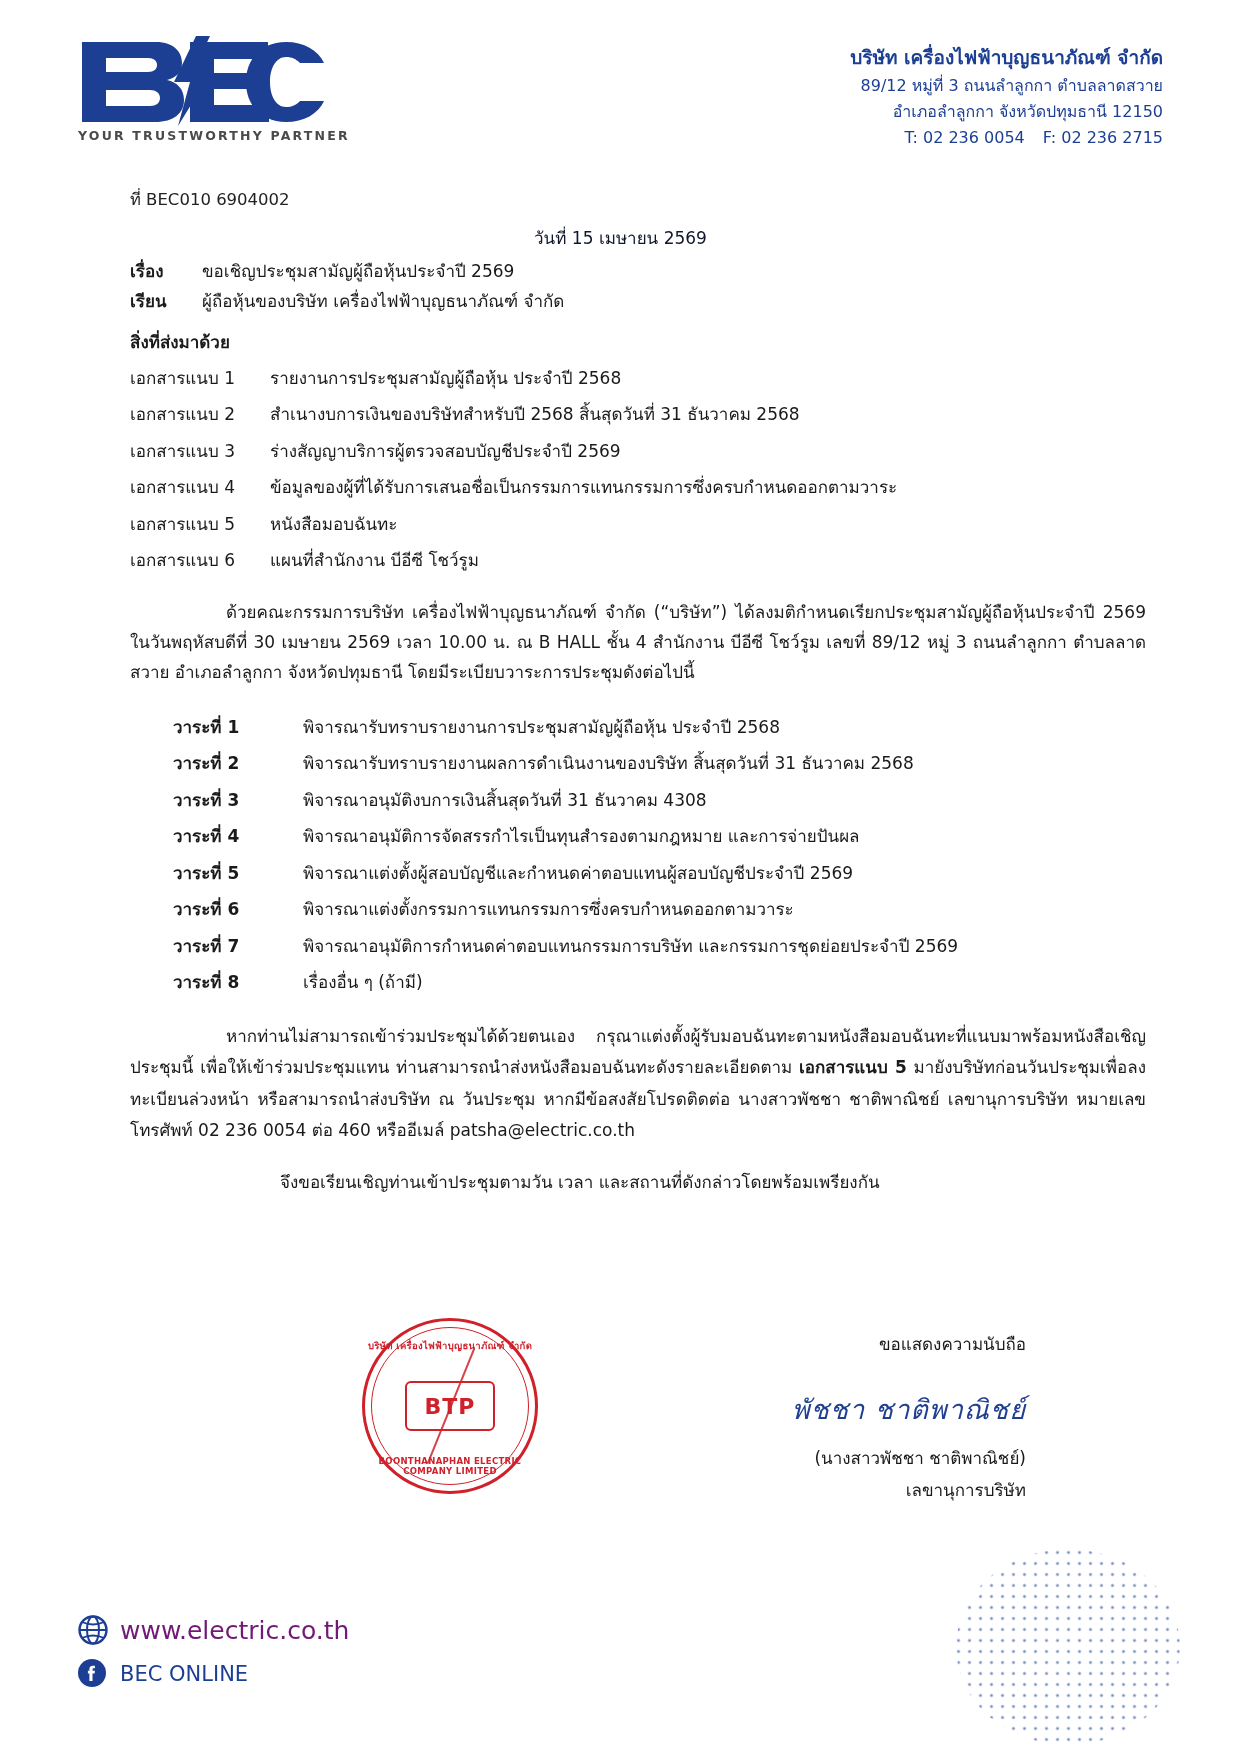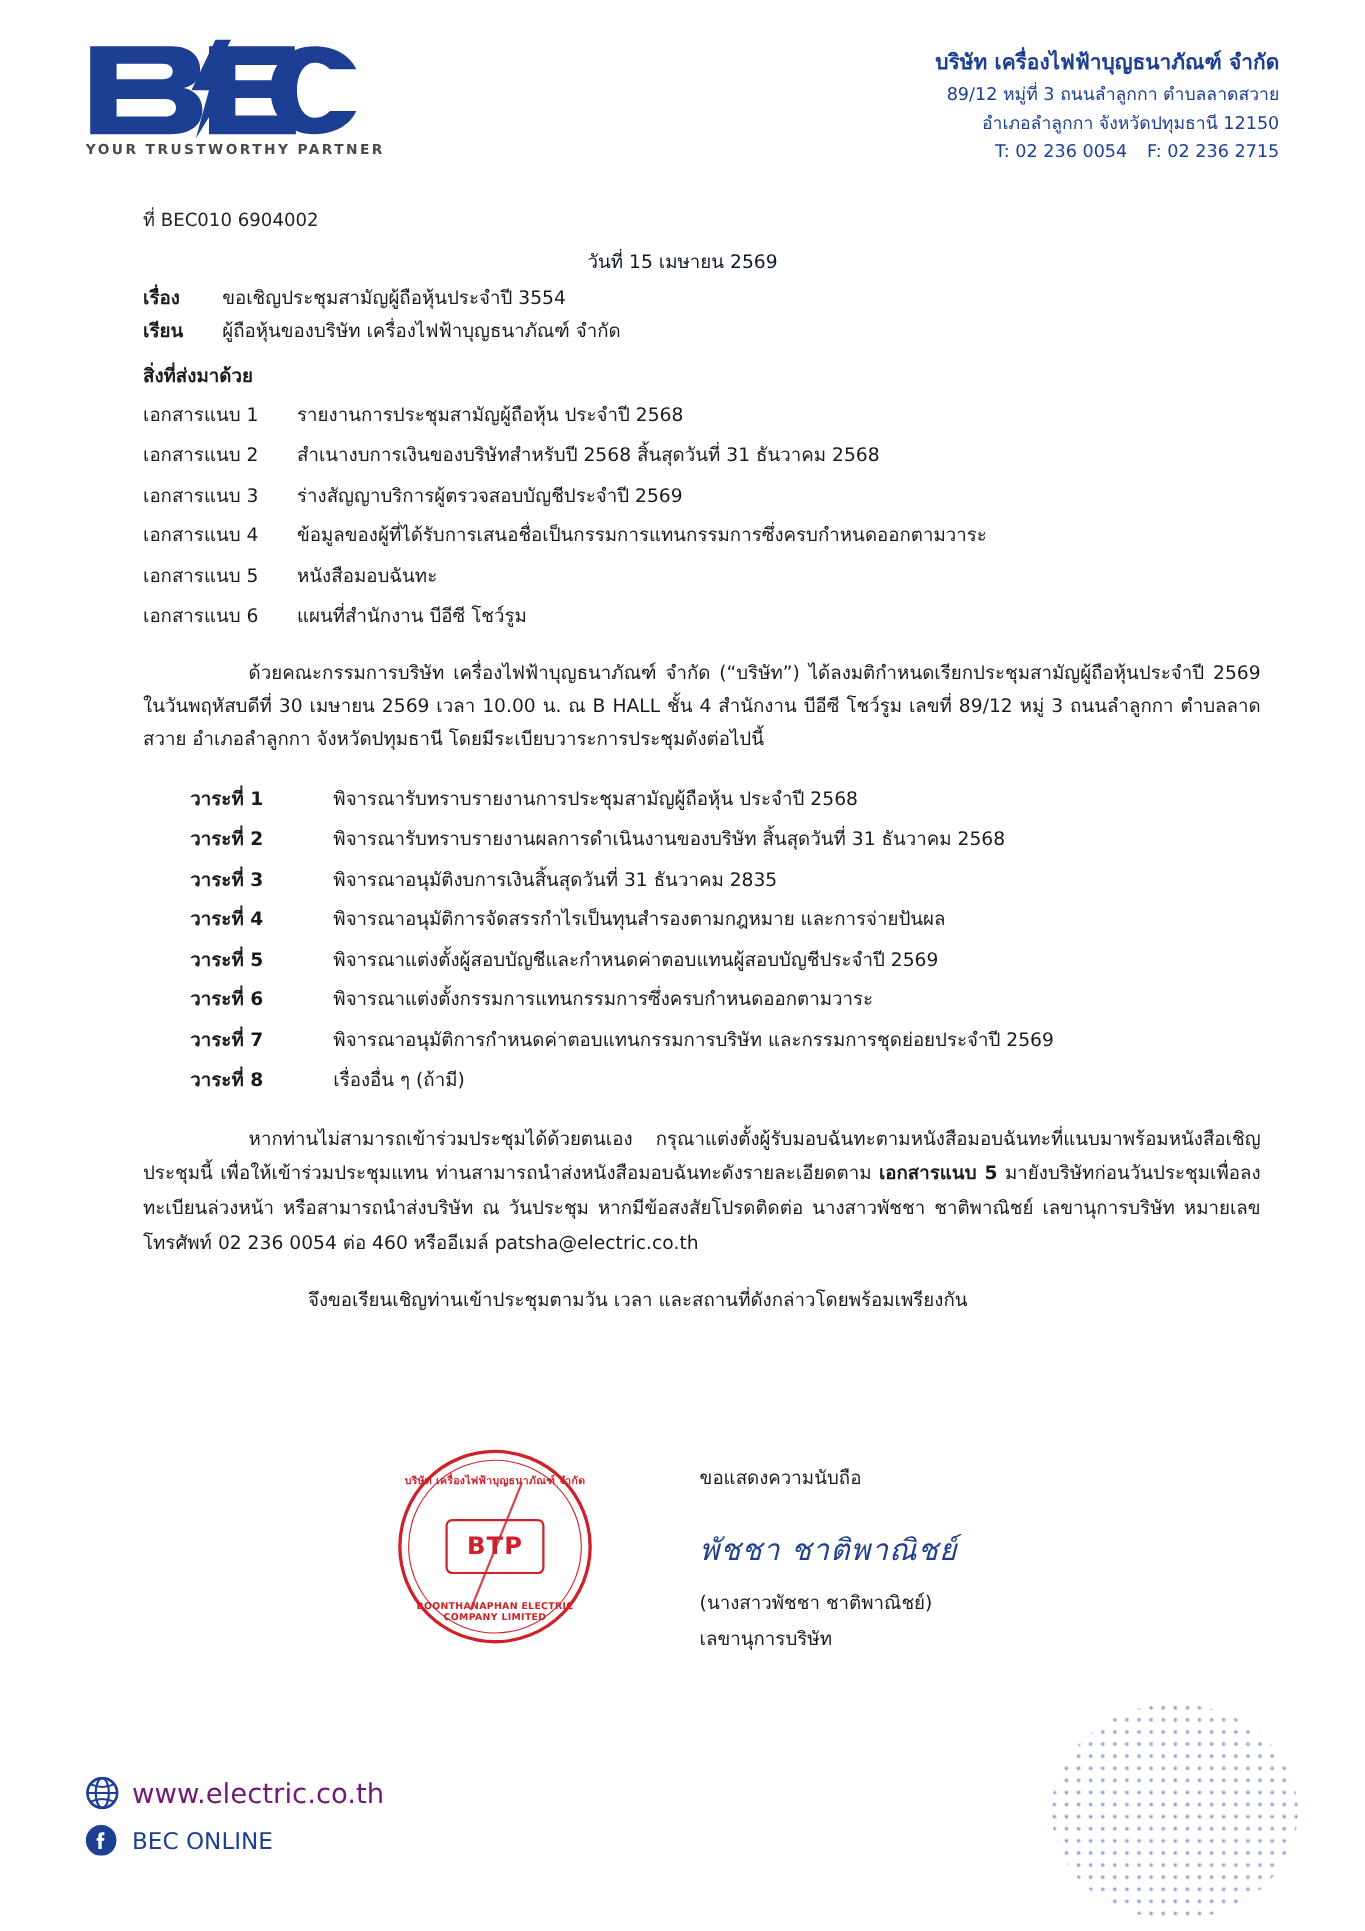--- a/index.html
+++ b/index.html
@@ -221,24 +221,24 @@
     width: 2px;
     height: 124px;
     background: #d0202a;
     transform: rotate(22deg);
     transform-origin: 50% 50%;
     opacity: .85;
   }
 
   .sig-right {
     position: absolute;
-    left: 636px;
+    left: 596px;
     top: 10px;
     width: 430px;
-    text-align: left;
+    text-align: right;
     font-size: 17px;
     line-height: 1.9;
   }
   .sig-script {
     font-family: "DejaVu Serif", serif;
     font-style: italic;
     font-size: 27px;
     color: #1f3f8f;
     margin: 24px 0 6px 0;
     letter-spacing: 1px;
@@ -305,21 +305,21 @@
     </div>
   </div>
 
   <div class="doc-ref">ที่ BEC010 6904002</div>
   <div class="doc-date">วันที่ 15 เมษายน 2569</div>
 
   <div class="body">
 
     <div class="kv-row">
       <div class="kv-label">เรื่อง</div>
-      <div class="kv-val">ขอเชิญประชุมสามัญผู้ถือหุ้นประจำปี 3554</div>
+      <div class="kv-val">ขอเชิญประชุมสามัญผู้ถือหุ้นประจำปี 2569</div>
     </div>
 
     <div class="kv-row">
       <div class="kv-label">เรียน</div>
       <div class="kv-val">ผู้ถือหุ้นของบริษัท เครื่องไฟฟ้าบุญธนาภัณฑ์ จำกัด</div>
     </div>
 
     <div class="section-title">สิ่งที่ส่งมาด้วย</div>
 
     <div>
@@ -355,21 +355,21 @@
       <div class="agenda-row">
         <div class="agenda-label">วาระที่ 1</div>
         <div class="agenda-val">พิจารณารับทราบรายงานการประชุมสามัญผู้ถือหุ้น ประจำปี 2568</div>
       </div>
       <div class="agenda-row">
         <div class="agenda-label">วาระที่ 2</div>
         <div class="agenda-val">พิจารณารับทราบรายงานผลการดำเนินงานของบริษัท สิ้นสุดวันที่ 31 ธันวาคม 2568</div>
       </div>
       <div class="agenda-row">
         <div class="agenda-label">วาระที่ 3</div>
-        <div class="agenda-val">พิจารณาอนุมัติงบการเงินสิ้นสุดวันที่ 31 ธันวาคม 2835</div>
+        <div class="agenda-val">พิจารณาอนุมัติงบการเงินสิ้นสุดวันที่ 31 ธันวาคม 4308</div>
       </div>
       <div class="agenda-row">
         <div class="agenda-label">วาระที่ 4</div>
         <div class="agenda-val">พิจารณาอนุมัติการจัดสรรกำไรเป็นทุนสำรองตามกฎหมาย และการจ่ายปันผล</div>
       </div>
       <div class="agenda-row">
         <div class="agenda-label">วาระที่ 5</div>
         <div class="agenda-val">พิจารณาแต่งตั้งผู้สอบบัญชีและกำหนดค่าตอบแทนผู้สอบบัญชีประจำปี 2569</div>
       </div>
       <div class="agenda-row">

